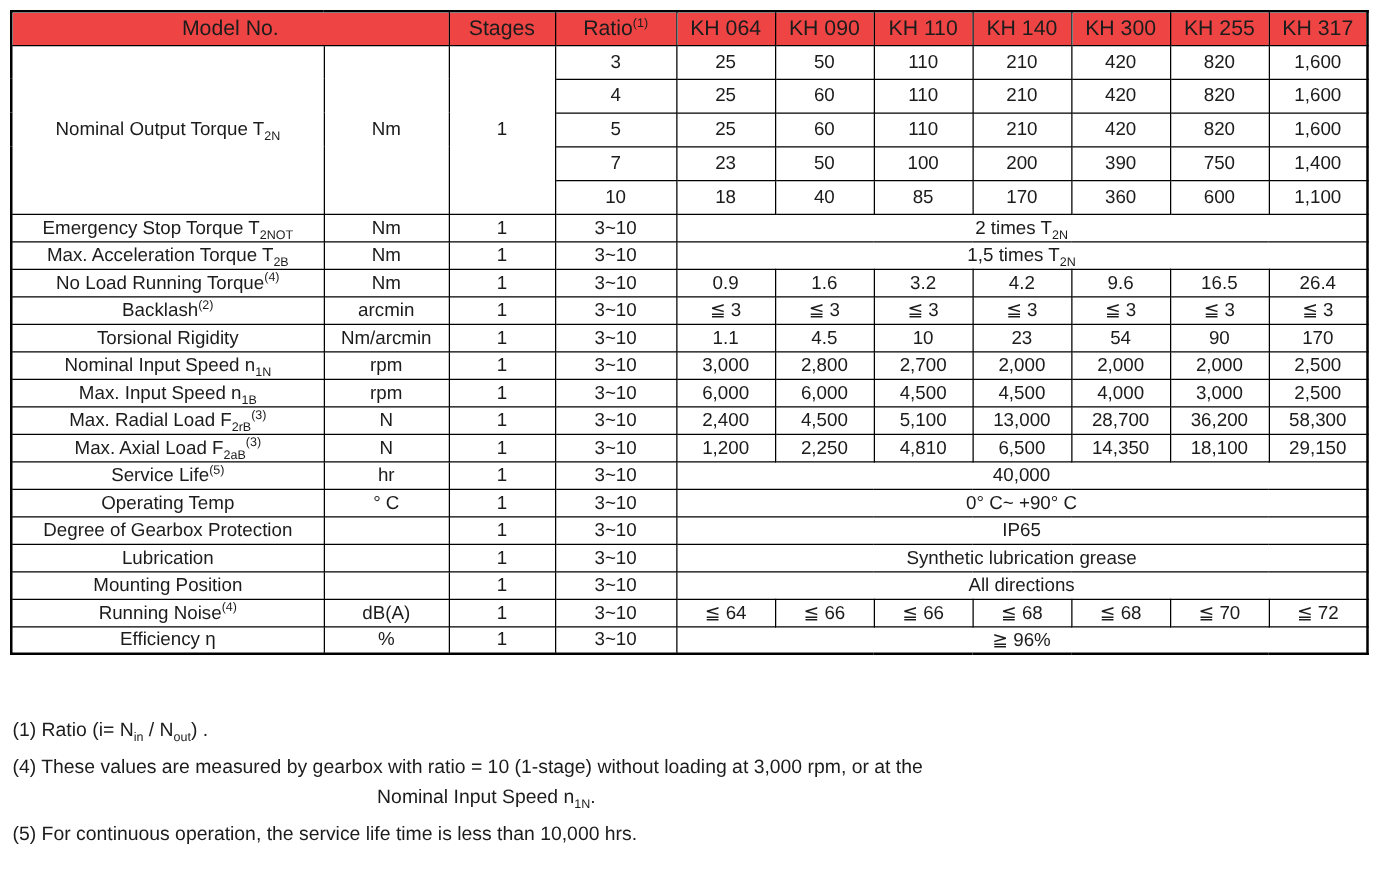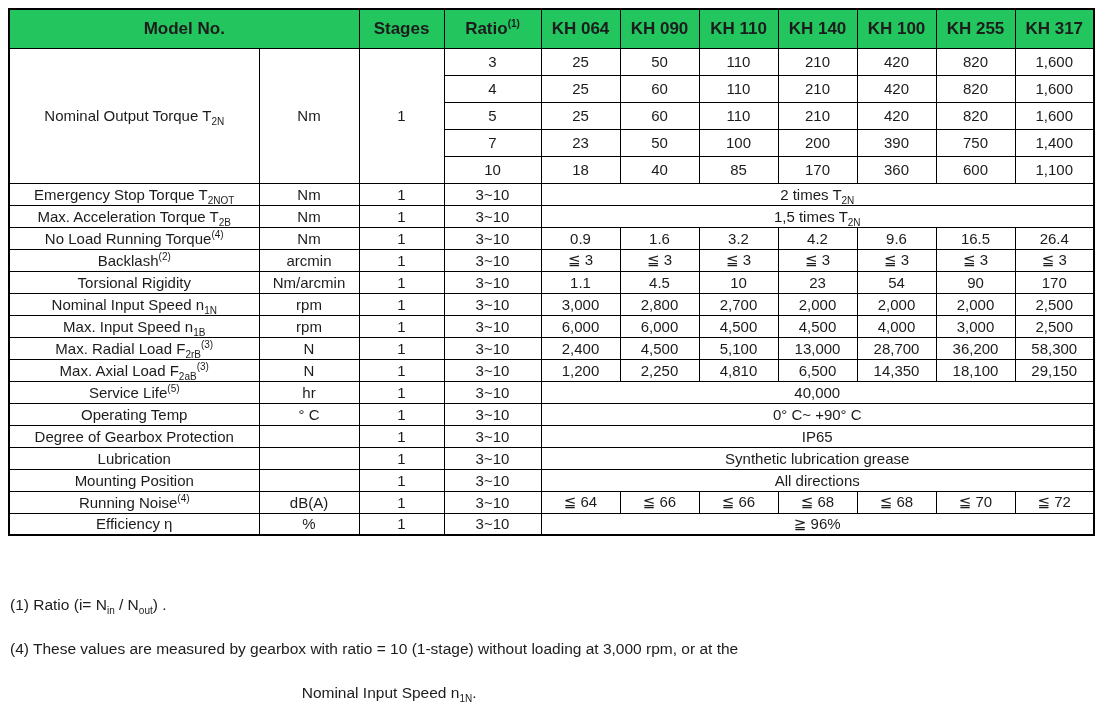--- a/index.html
+++ b/index.html
@@ -22,39 +22,39 @@
     border: 1px solid #000;
     text-align: center;
     vertical-align: middle;
     font-size: 15px;
     padding: 0 2px;
     height: 22px;
     white-space: nowrap;
     overflow: hidden;
   }
   table.spec th {
-    background: #22c55e;
-    font-weight: bold;
+    background: #ef4444;
+    font-weight: normal;
     font-size: 17px;
-    height: 39px;
+    height: 27px;
   }
   tr.trow td { height: 27px; }
   td.lbl { text-align: left; padding-left: 5px; }
   sub { font-size: 10px; line-height: 0; }
   sup { font-size: 10px; line-height: 0; }
   td.pct { font-size: 17px; }
 
   .notes {
     position: absolute;
     left: 10px; top: 565px;
     font-size: 15.5px;
     line-height: 24px;
     color: #1c1c1c;
   }
-  .note { white-space: nowrap; margin-top: 20px; }
+  .note { white-space: nowrap; }
   .note.gap-after { margin-bottom: 5px; }
   .note.indent { padding-left: 30px; text-align: center; }
   .note.gap-before { margin-top: 6px; }
 </style>
 </head>
 <body>
 
 <div class="page">
 
 <table class="spec">
@@ -74,21 +74,21 @@
 
   <tbody>
         <tr>
     <th colspan="2">Model No.</th>
     <th>Stages</th>
     <th><span>Ratio</span><sup>(1)</sup></th>
     <th>KH 064</th>
     <th>KH 090</th>
     <th>KH 110</th>
     <th>KH 140</th>
-    <th>KH 100</th>
+    <th>KH 300</th>
     <th>KH 255</th>
     <th>KH 317</th>
   </tr>
 
   <tr class="trow">
     <td class="lbl" rowspan="5"><span>Nominal Output Torque T</span><sub>2N</sub></td>
     <td rowspan="5">Nm</td>
     <td rowspan="5">1</td>
     <td>3</td>
     <td>25</td>

